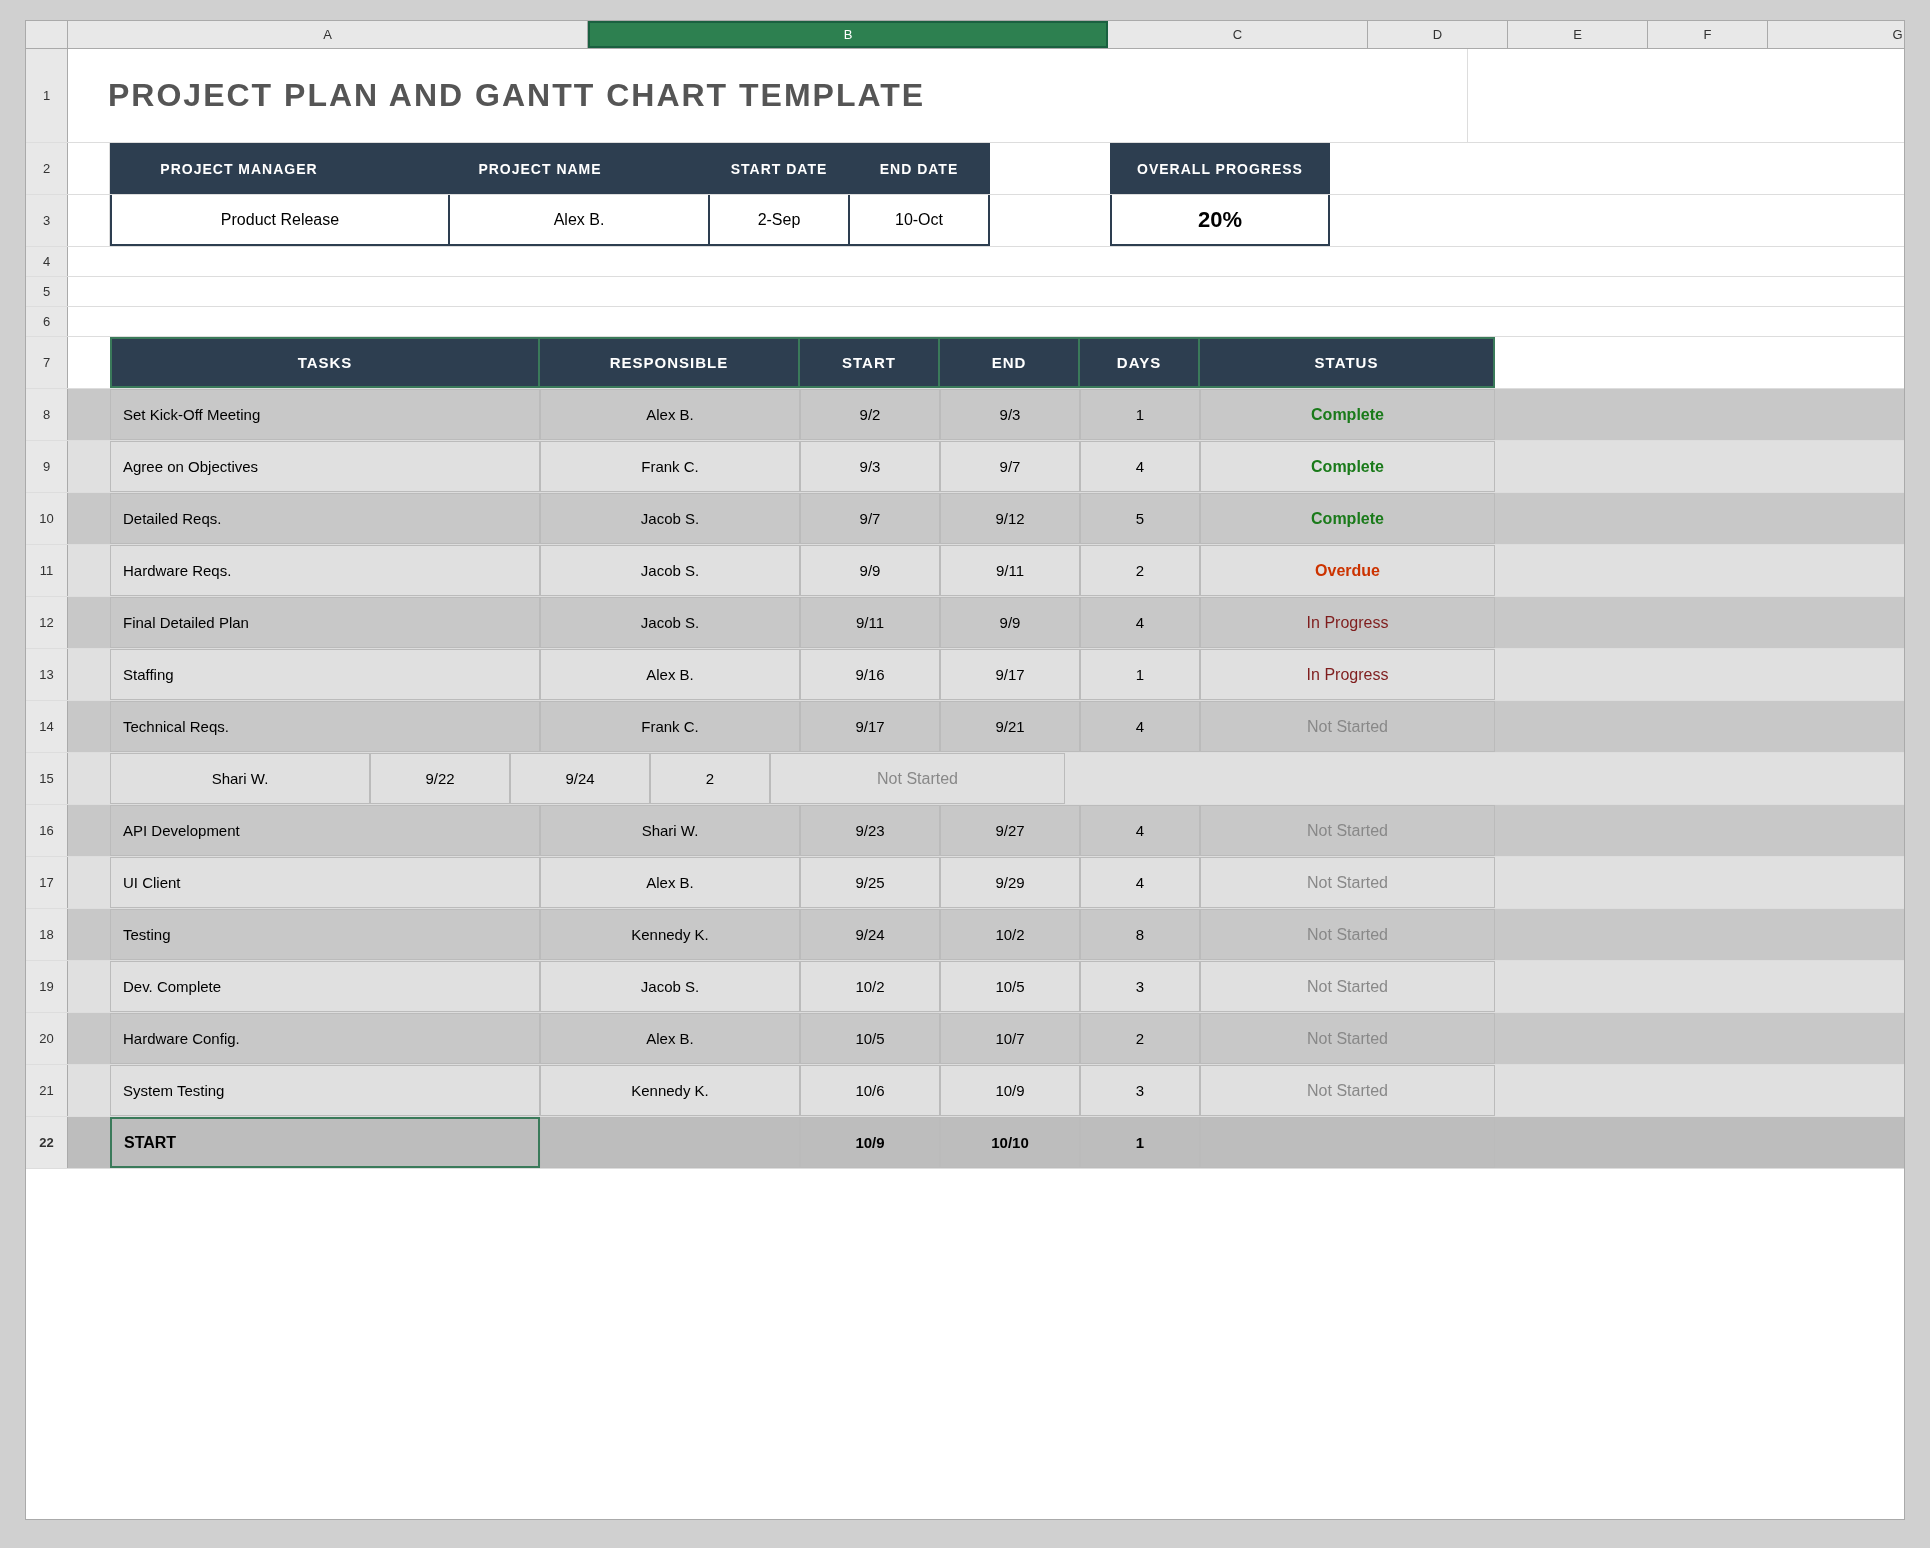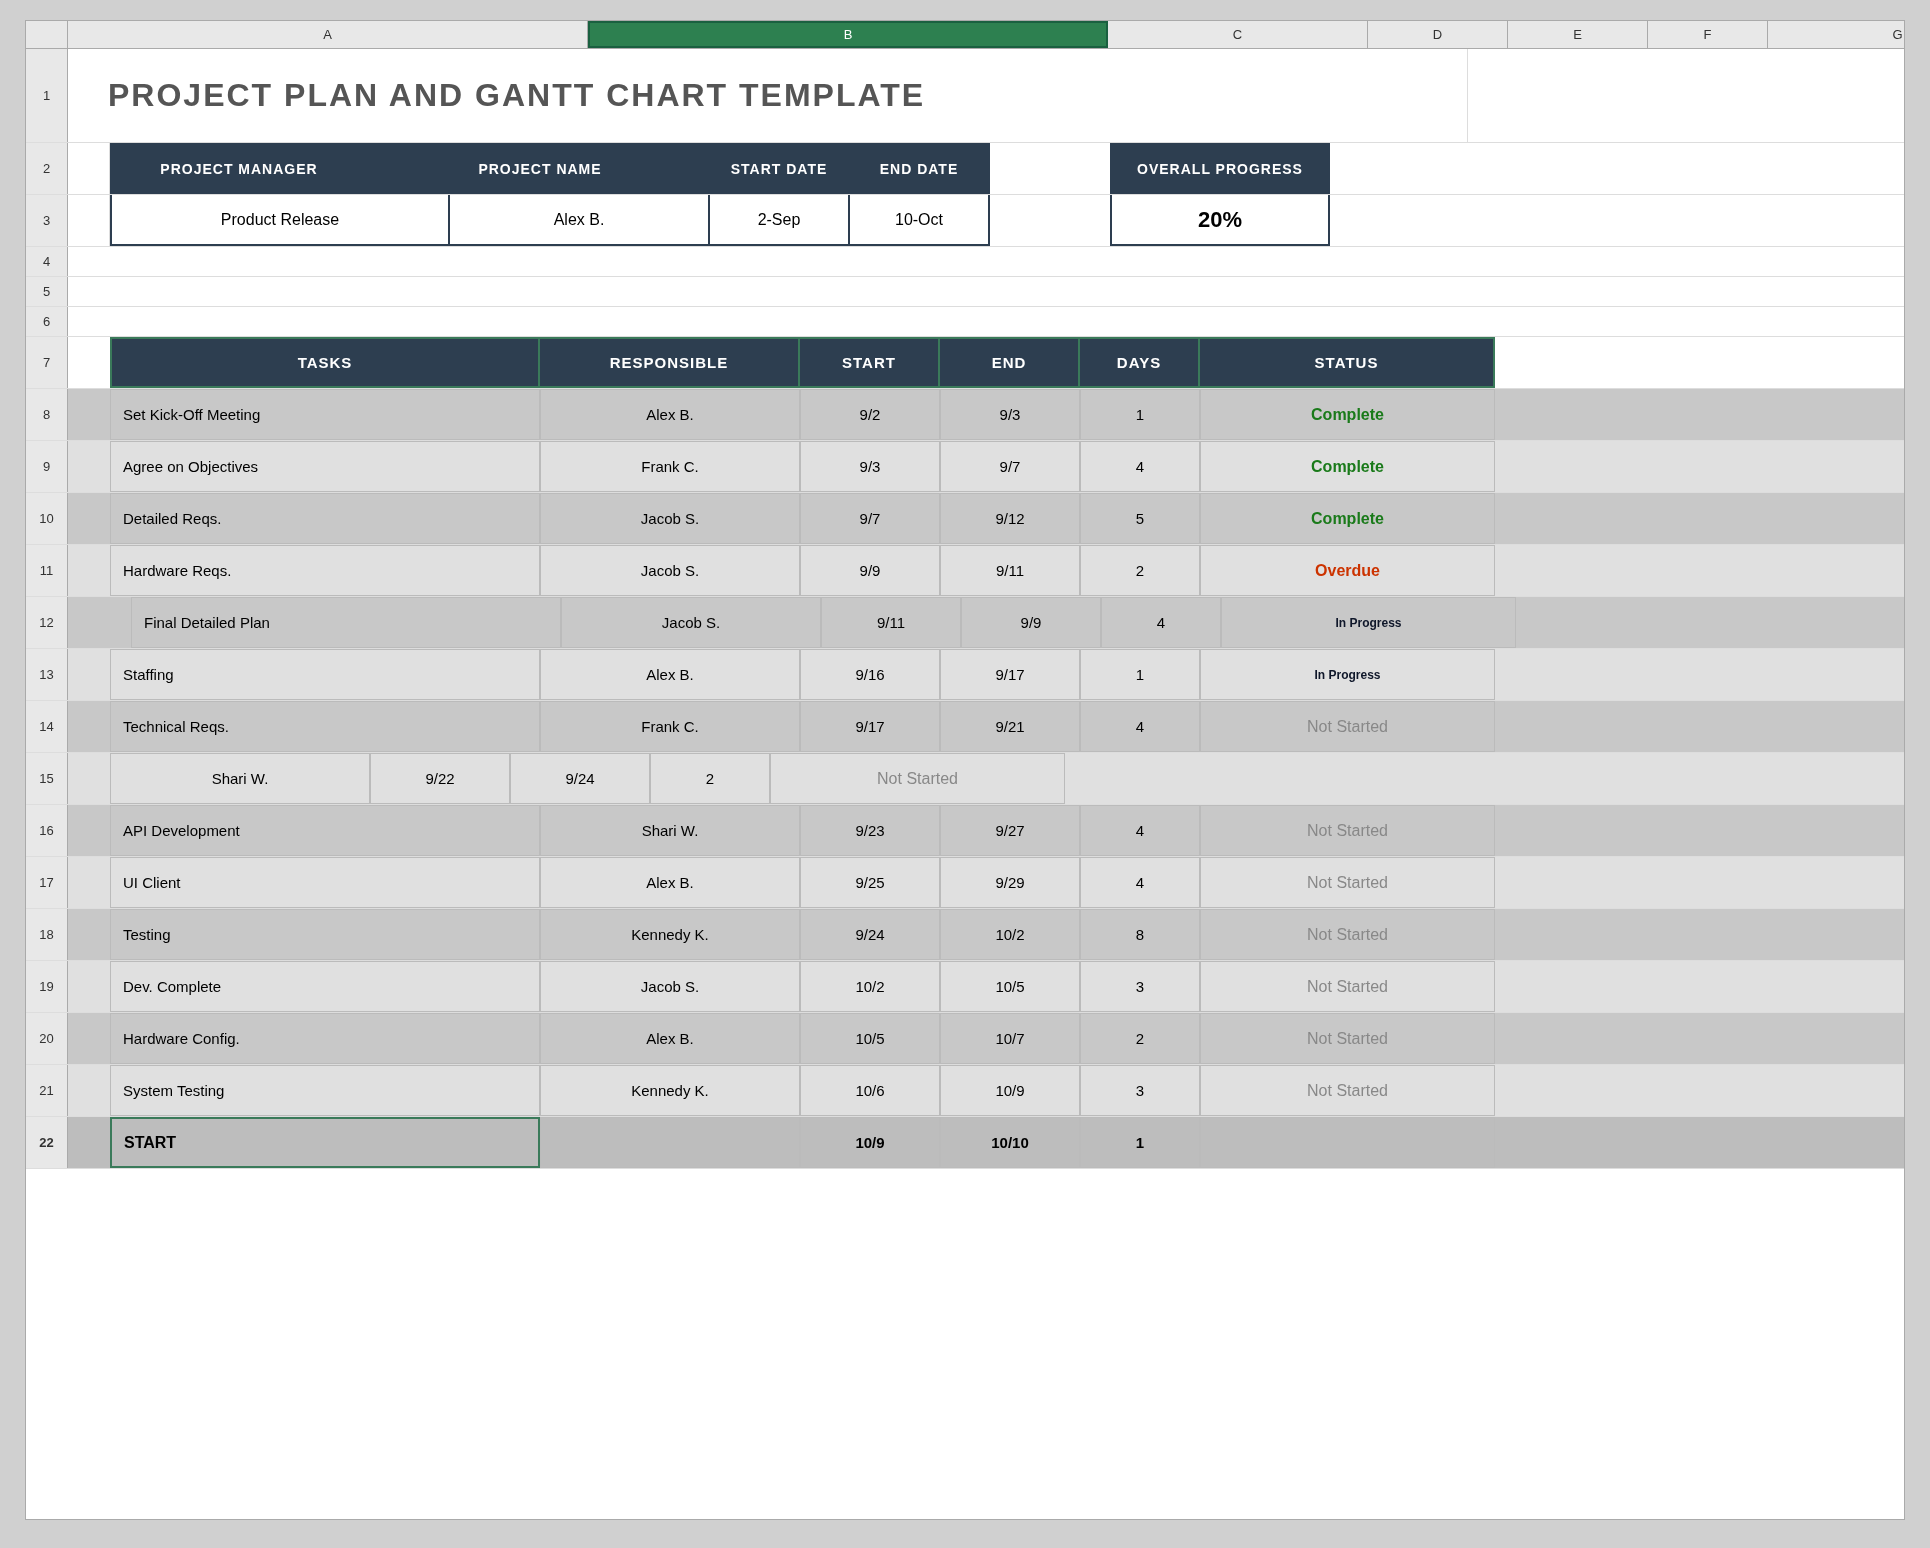--- a/index.html
+++ b/index.html
@@ -127,21 +127,21 @@
     }
 
     
     .gantt-row-even { background: #c8c8c8; }
     .gantt-row-odd  { background: #e0e0e0; }
     .gantt-row-launch { background: #bdbdbd; font-weight: bold; }
 
     
     .status-complete    { color: #1a7a1a; font-weight: bold; font-size: 16px; }
     .status-overdue     { color: #cc3300; font-weight: bold; font-size: 16px; }
-    .status-in-progress { color: #0f172a; font-weight: bold; font-size: 12px; }
+    .status-in-progress { color: #7f1d1d; font-weight: normal; font-size: 16px; }
     .status-not-started { color: #888888; font-size: 16px; }
 
     
     .merged-title {
       display: flex;
       align-items: center;
     }
 
     .empty-row { min-height: 30px; }
   </style>
@@ -292,21 +292,21 @@
         <div class="cell" style="width:42px; min-width:42px; border:none; background:transparent;"></div>
         <div class="cell" style="width:430px; min-width:430px; border: 1px solid #bbb; font-size:15px;">Hardware Reqs.</div>
         <div class="cell cell-center" style="width:260px; min-width:260px; border: 1px solid #bbb; font-size:15px;">Jacob S.</div>
         <div class="cell cell-center" style="width:140px; min-width:140px; border: 1px solid #bbb; font-size:15px;">9/9</div>
         <div class="cell cell-center" style="width:140px; min-width:140px; border: 1px solid #bbb; font-size:15px;">9/11</div>
         <div class="cell cell-center" style="width:120px; min-width:120px; border: 1px solid #bbb; font-size:15px;">2</div>
         <div class="cell cell-center status-overdue" style="width:295px; min-width:295px; border: 1px solid #bbb;">Overdue</div>
       </div>
     </div>
 
-    <div class="sheet-row gantt-row-even" style="min-height:52px;gap:21px;">
+    <div class="sheet-row gantt-row-even" style="min-height:52px;">
       <div class="row-num">12</div>
       <div class="row-content">
         <div class="cell" style="width:42px; min-width:42px; border:none; background:transparent;"></div>
         <div class="cell" style="width:430px; min-width:430px; border: 1px solid #bbb; font-size:15px;">Final Detailed Plan</div>
         <div class="cell cell-center" style="width:260px; min-width:260px; border: 1px solid #bbb; font-size:15px;">Jacob S.</div>
         <div class="cell cell-center" style="width:140px; min-width:140px; border: 1px solid #bbb; font-size:15px;">9/11</div>
         <div class="cell cell-center" style="width:140px; min-width:140px; border: 1px solid #bbb; font-size:15px;">9/9</div>
         <div class="cell cell-center" style="width:120px; min-width:120px; border: 1px solid #bbb; font-size:15px;">4</div>
         <div class="cell cell-center status-in-progress" style="width:295px; min-width:295px; border: 1px solid #bbb;">In Progress</div>
       </div>

